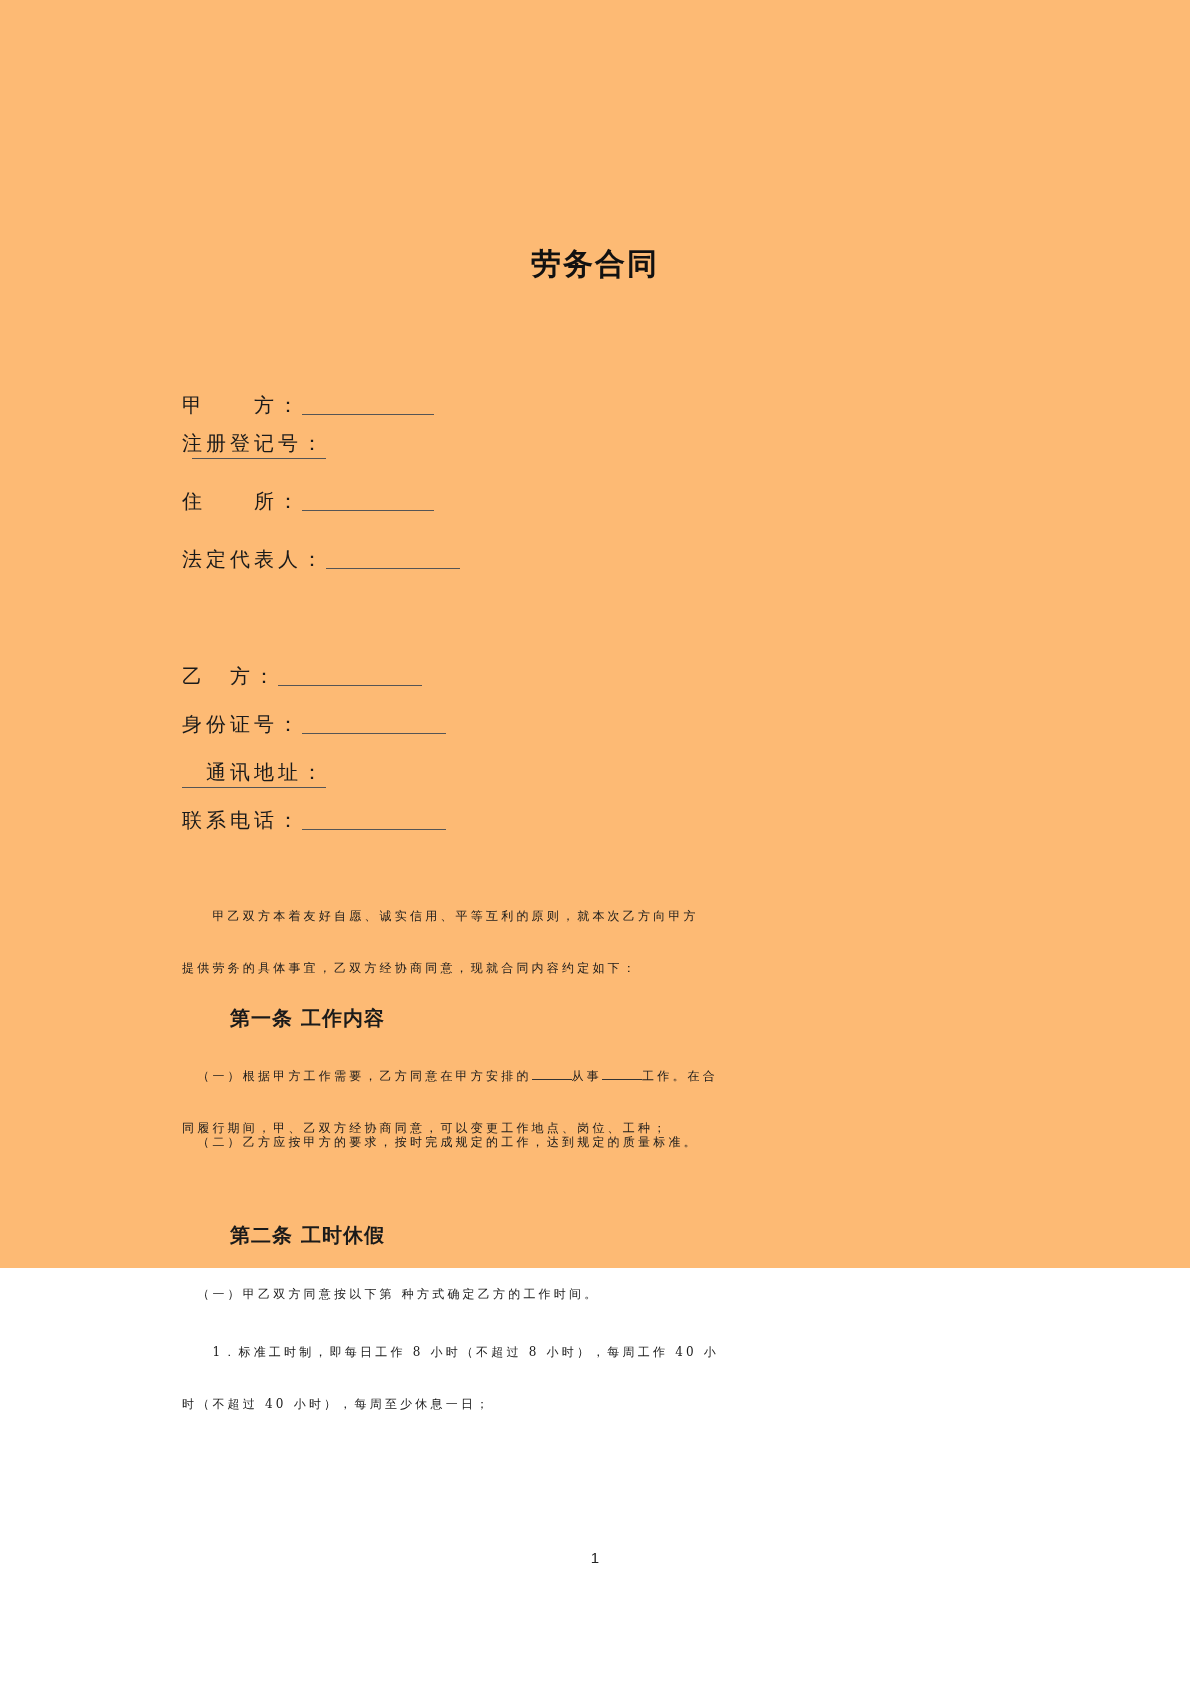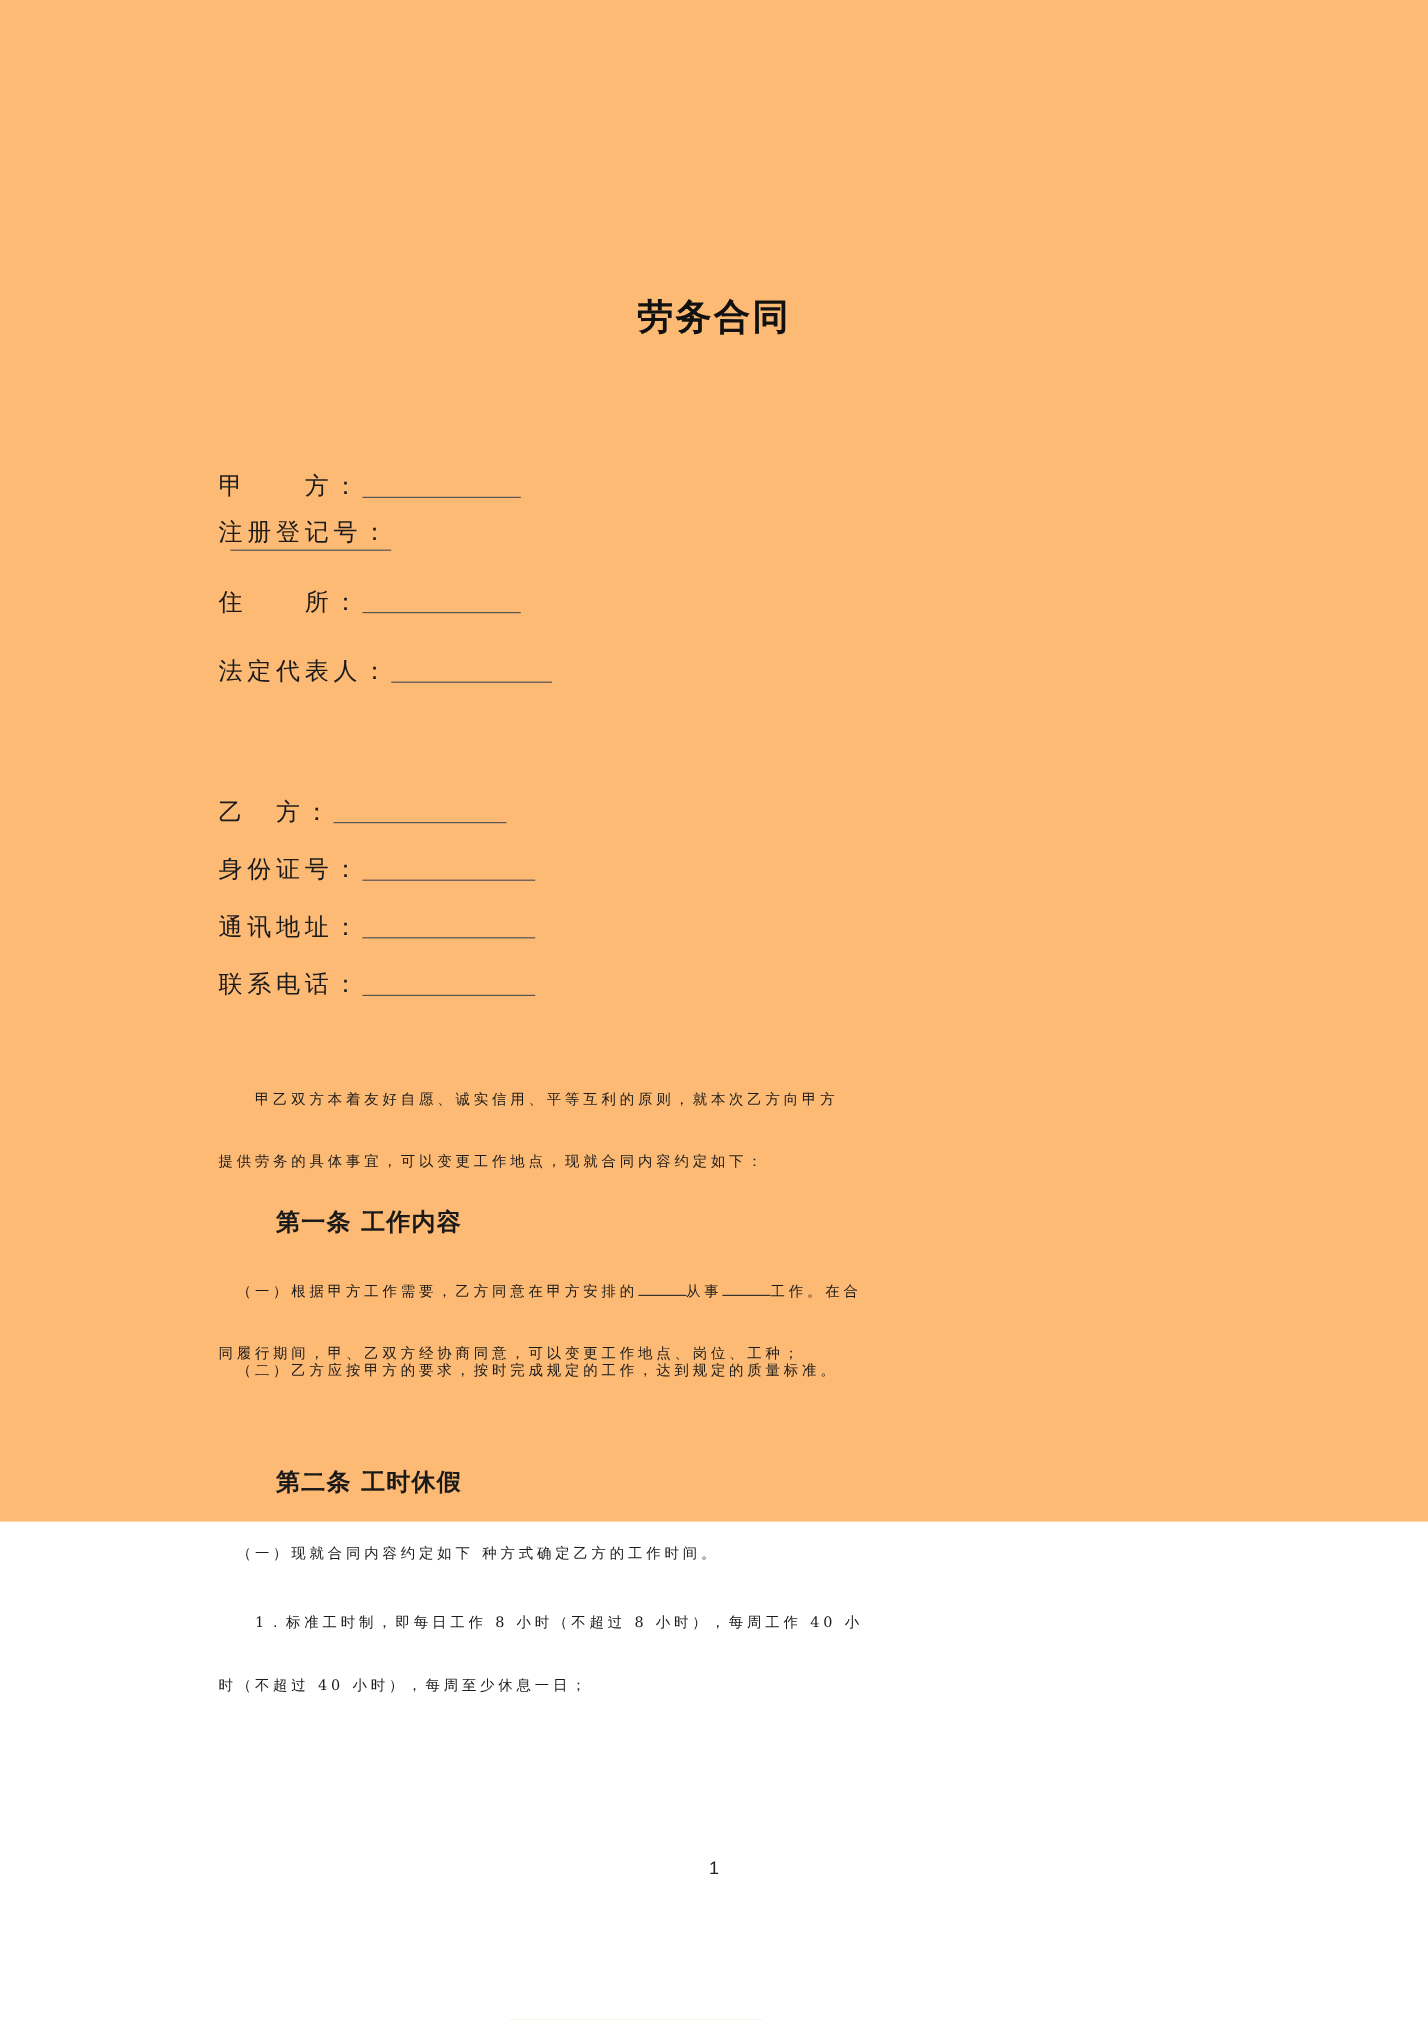--- a/index.html
+++ b/index.html
@@ -111,46 +111,46 @@
   </div>
 
   <div class="field" style="top:663px;">
     <span class="label">乙　方：</span>
     <span class="blank" style="width:144px;margin-left:0;"></span>
   </div>
   <div class="field" style="top:711px;">
     <span class="label">身份证号：</span>
     <span class="blank" style="width:144px;margin-left:0;"></span>
   </div>
-  <div class="field" style="top:759px;">
+  <div class="field" style="top:759px;flex-direction:column;">
     <span class="label">通讯地址：</span>
     <span class="blank" style="width:144px;margin-left:0;"></span>
   </div>
   <div class="field" style="top:807px;">
     <span class="label">联系电话：</span>
     <span class="blank" style="width:144px;margin-left:0;"></span>
   </div>
 
   <div class="para" style="top:890px;">
     <div>　　甲乙双方本着友好自愿、诚实信用、平等互利的原则，就本次乙方向甲方</div>
-    <div>提供劳务的具体事宜，可以变更工作地点，现就合同内容约定如下：</div>
+    <div>提供劳务的具体事宜，乙双方经协商同意，现就合同内容约定如下：</div>
   </div>
 
   <div class="heading" style="top:1005px;">第一条 工作内容</div>
 
   <div class="para" style="top:1050px;">
     <div><span>　（一）根据甲方工作需要，乙方同意在甲方安排的</span><span class="gap-blank"></span><span>从事</span><span class="gap-blank"></span><span>工作。在合</span></div>
     <div>同履行期间，甲、乙双方经协商同意，可以变更工作地点、岗位、工种；</div>
   </div>
 
   <div class="para" style="top:1116px;">　（二）乙方应按甲方的要求，按时完成规定的工作，达到规定的质量标准。</div>
 
   <div class="heading" style="top:1222px;">第二条 工时休假</div>
 
-  <div class="para" style="top:1268px;">　（一）现就合同内容约定如下 种方式确定乙方的工作时间。</div>
+  <div class="para" style="top:1268px;">　（一）甲乙双方同意按以下第 种方式确定乙方的工作时间。</div>
 
   <div class="para" style="top:1326px;">
     <div>　　1．标准工时制，即每日工作 8 小时（不超过 8 小时），每周工作 40 小</div>
     <div>时（不超过 40 小时），每周至少休息一日；</div>
   </div>
 
   <div class="page-number">1</div>
 </div>
 
 </body></html>

